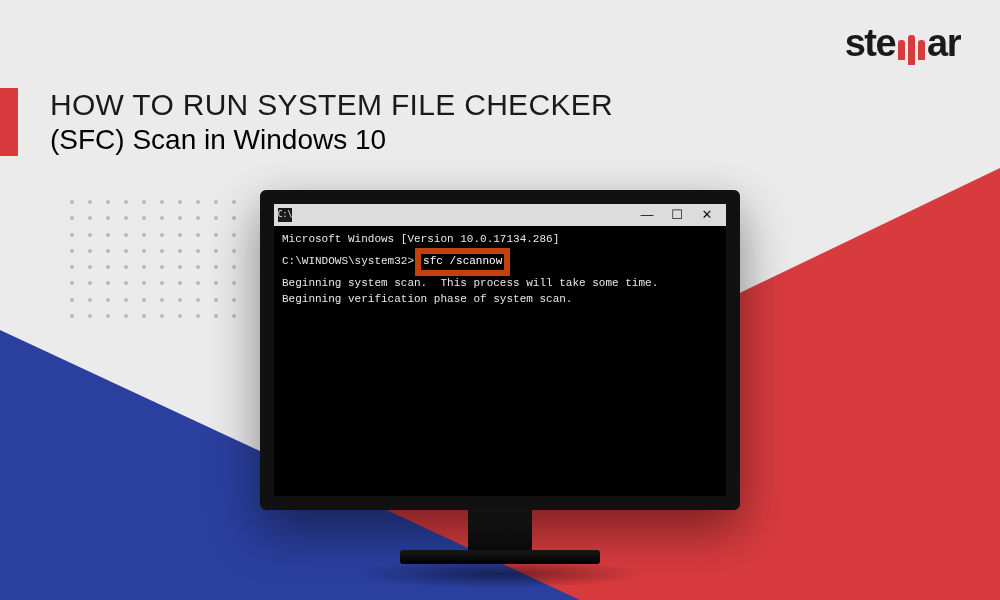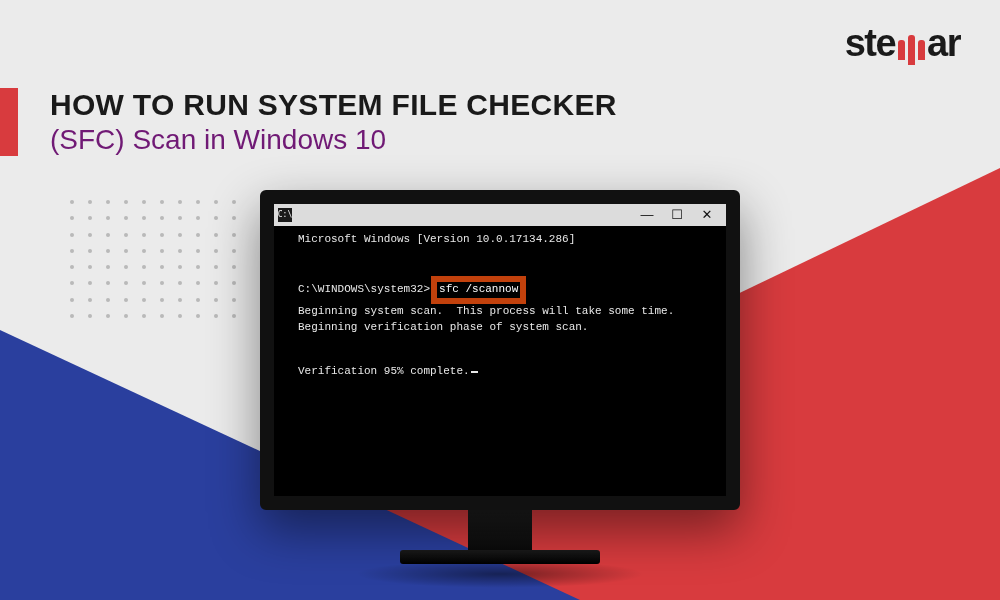--- a/index.html
+++ b/index.html
@@ -72,28 +72,28 @@
   }
   .title-tab {
     width: 18px;
     background: #d83b3e;
   }
   .title-text {
     padding-left: 32px;
   }
   .title-text h1 {
     font-size: 30px;
-    font-weight: 700;
+    font-weight: 400;
     color: #1a1a1a;
     letter-spacing: 0.3px;
   }
   .title-text h2 {
     font-size: 28px;
     font-weight: 400;
-    color: #701a75;
+    color: #000000;
     margin-top: 2px;
   }
 
   
   .dots {
     position: absolute;
     top: 200px;
     left: 70px;
     width: 180px;
     height: 130px;
@@ -178,26 +178,26 @@
   .cmd-titlebar .spacer { flex: 1; }
   .cmd-titlebar .win-controls { display: flex; }
   .cmd-titlebar .win-btn {
     width: 30px; height: 22px;
     display: flex; align-items: center; justify-content: center;
     font-size: 13px;
     font-family: Arial, sans-serif;
   }
   .cmd-titlebar .win-btn.close { color: #111; }
   .cmd-body {
-    padding: 6px 24px 12px;
+    padding: 6px 8px 12px;
     background: #000;
     min-height: 200px;
   }
   .cmd-body .line { white-space: pre; }
-  .prompt-line { display: flex; align-items: center; flex-wrap: wrap; margin-top: 28px; }
+  .prompt-line { display: flex; align-items: center; flex-wrap: wrap; }
   .hl {
     border: 6px solid #c2410c;
     padding: 0 2px;
     margin-left: 1px;
     color: #fff;
   }
   .cursor {
     display: inline-block;
     width: 7px; height: 2px;
     background: #e8e8e8;
@@ -330,23 +330,19 @@
         <div class="line">Microsoft Windows [Version 10.0.17134.286]</div>
         <div class="line"></div>
         <div class="prompt-line">
           <span>C:\WINDOWS\system32&gt;</span>
           <span class="hl">sfc /scannow</span>
         </div>
         <div class="line"></div>
         <div class="line">Beginning system scan.  This process will take some time.</div>
         <div class="line"></div>
         <div class="line">Beginning verification phase of system scan.</div>
-        <div class="prompt-line">
-          <span>Verification 95% complete.</span>
-          <span class="cursor"></span>
-        </div>
       </div>
     </div>
   </div>
   <div class="stand-neck"></div>
   <div class="stand-base"></div>
   <div class="stand-shadow"></div>
 </div>
 
 </body></html>

